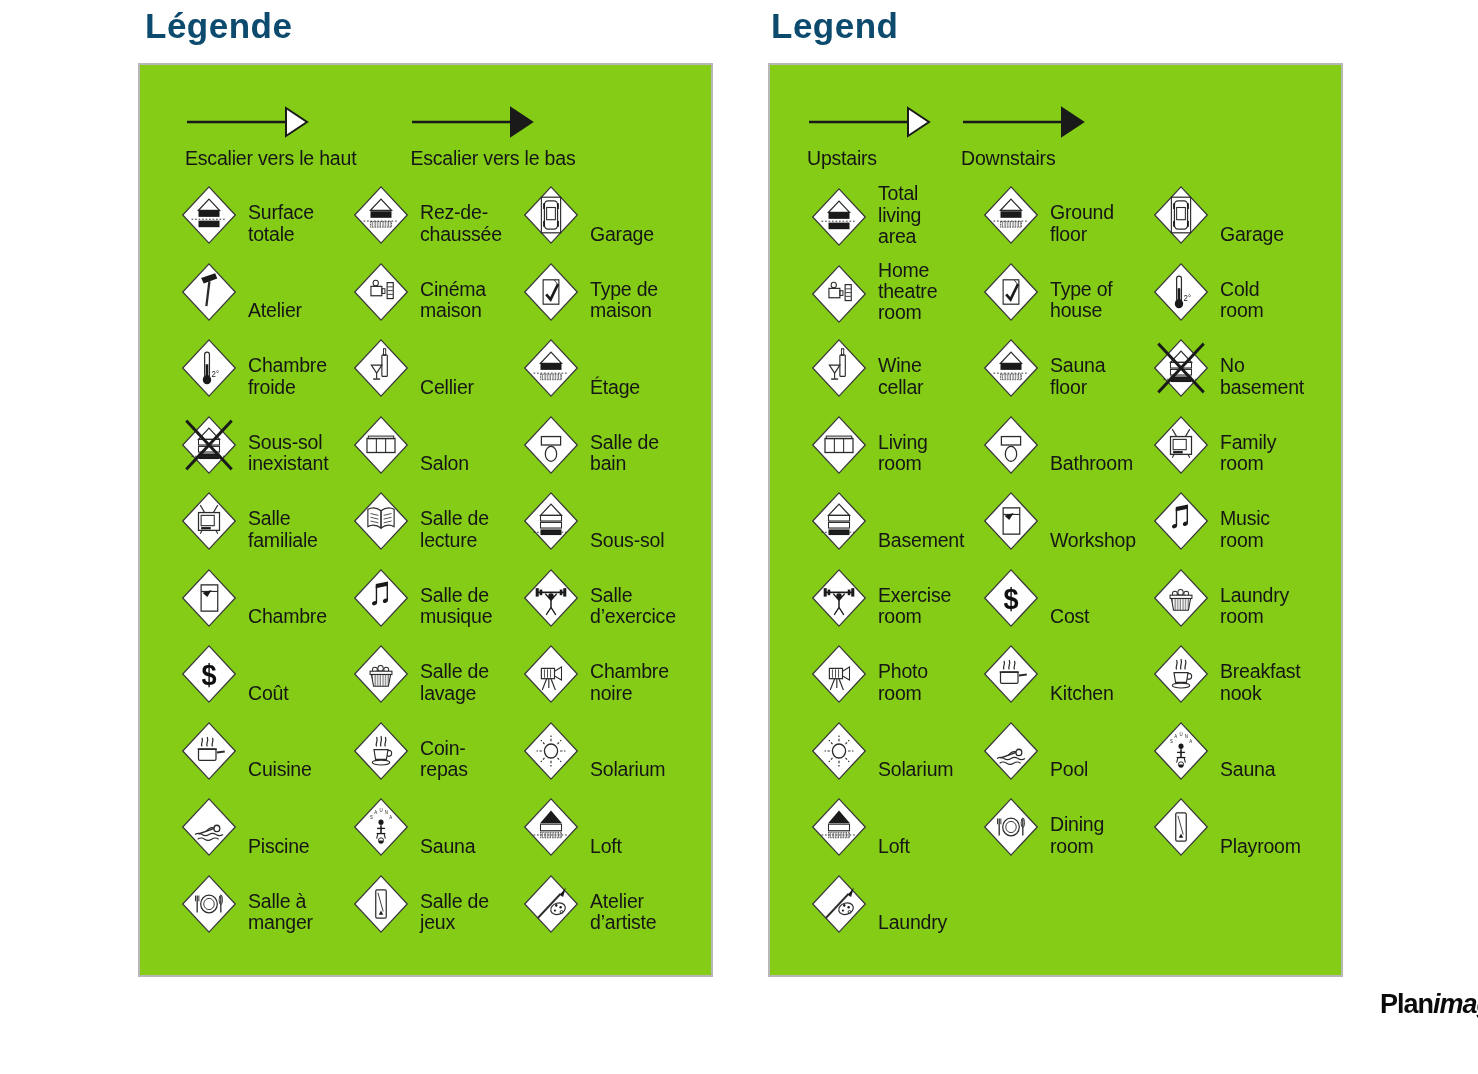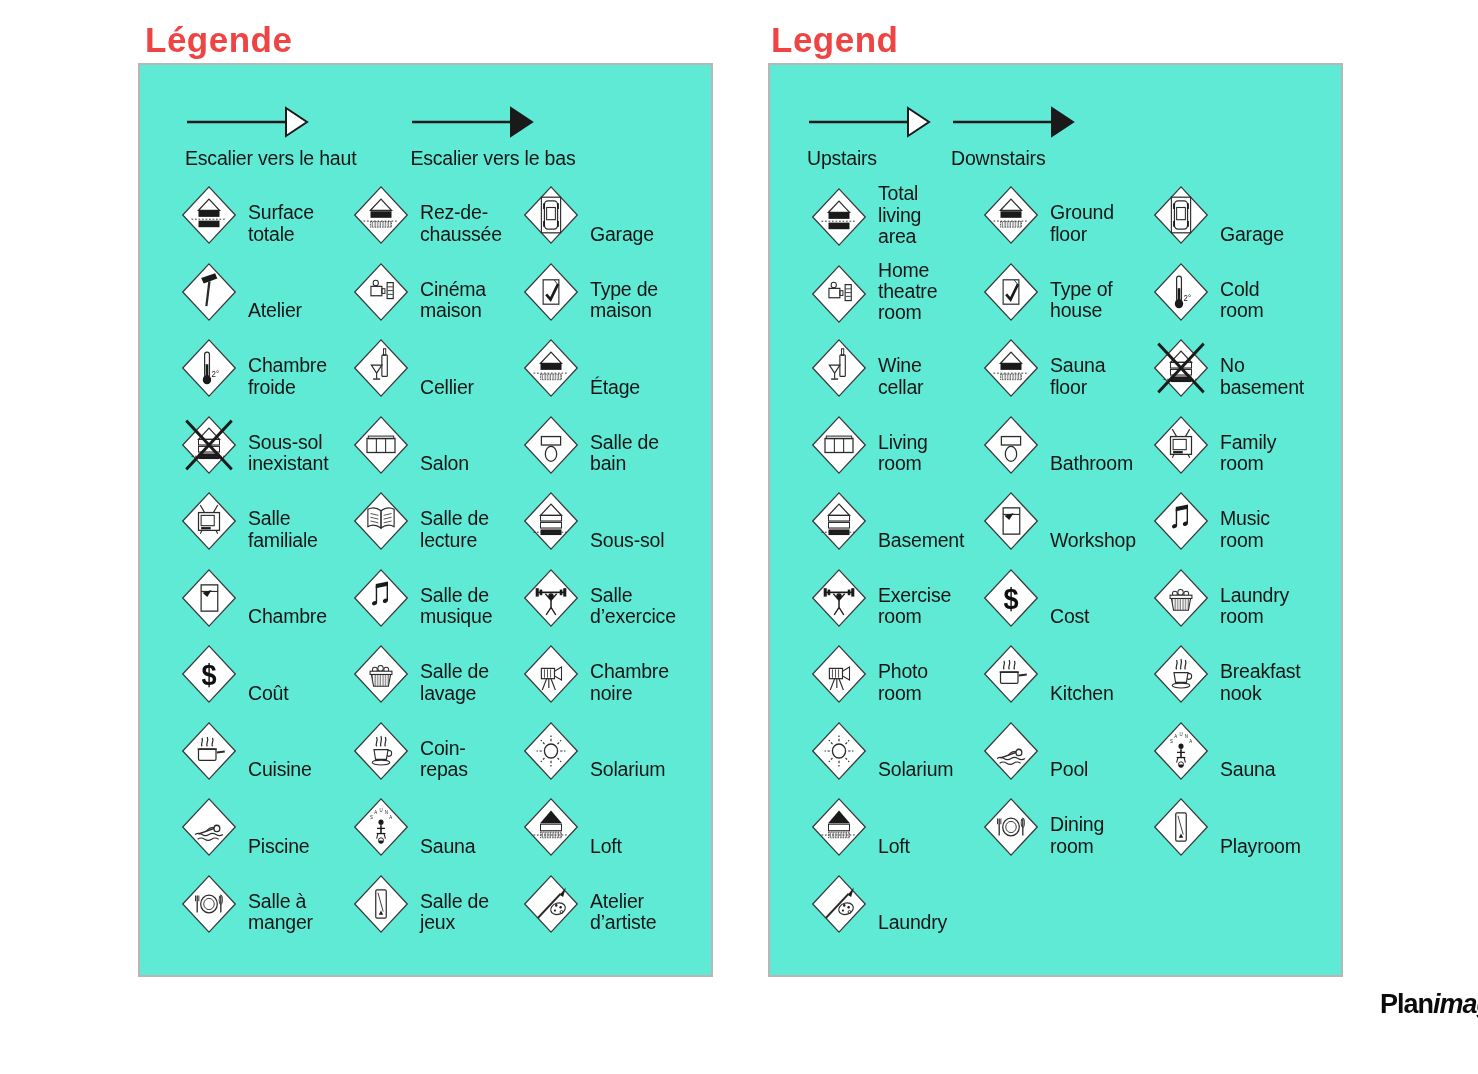--- a/index.html
+++ b/index.html
@@ -2,34 +2,34 @@
 <html><head>
 <meta charset="utf-8">
 <style>
   html,body{margin:0;padding:0;}
   body{
     width:1478px;height:1074px;position:relative;overflow:hidden;
     background:#ffffff;color:#1a1a1a;
     font-family:"Liberation Sans","DejaVu Sans",sans-serif;
   }
   .panel-title{
-    position:absolute;top:20px;font-size:35px;font-weight:800;
-    letter-spacing:.5px;color:#ef4444;
+    position:absolute;top:6px;font-size:35px;font-weight:800;
+    letter-spacing:.5px;color:#0c4a6e;
   }
   #title-fr{left:145px;}
   #title-en{left:771px;}
   .legend-box{
     position:absolute;top:63px;width:571px;height:910px;
-    border:2px solid #b7b7b7;background:#5eead4;
+    border:2px solid #b7b7b7;background:#84cc16;
   }
   #box-fr{left:138px;}
   #box-en{left:768px;}
   .arrows{position:absolute;top:40px;display:flex;}
   #box-fr .arrows{left:45px;gap:54px;}
-  #box-en .arrows{left:37px;gap:20px;}
+  #box-en .arrows{left:37px;gap:30px;}
   .arrow-item{display:flex;flex-direction:column;}
   .arrow-svg{display:block;}
   .arrow-svg .shaft{stroke:#1a1a1a;stroke-width:2.4;}
   .arrow-svg .head{stroke:#1a1a1a;stroke-width:2;}
   .arrow-label{margin-top:8px;font-size:19.5px;letter-spacing:-.2px;color:#161616;}
   .grid{
     position:absolute;left:41px;top:112px;display:grid;
     grid-template-columns:172px 170px 168px;grid-auto-rows:76.5px;
     align-items:center;
   }

